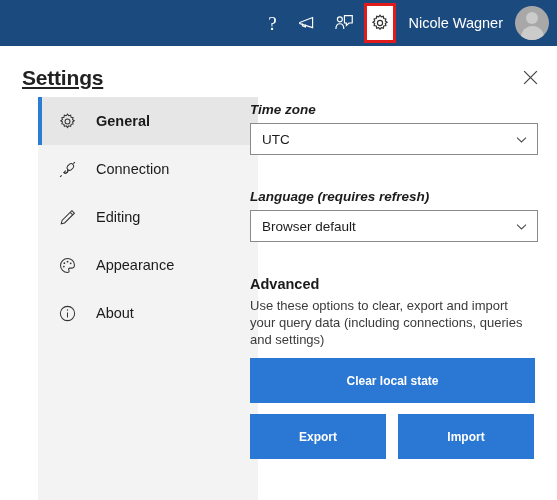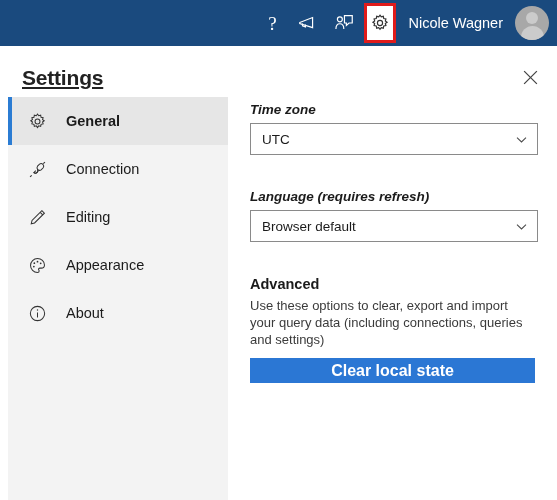--- a/index.html
+++ b/index.html
@@ -108,21 +108,21 @@
     width: 26px; height: 26px;
     display: flex;
     align-items: center;
     justify-content: center;
     color: #444444;
   }
 
   
   .sidebar {
     position: absolute;
-    left: 8px; top: 51px;
+    left: 38px; top: 51px;
     width: 220px;
     height: 403px;
     background: #f3f3f3;
   }
   .side-item {
     position: relative;
     height: 48px;
     display: flex;
     align-items: center;
     padding-left: 20px;
@@ -197,23 +197,23 @@
     color: #3b3b3b;
     line-height: 17px;
     width: 282px;
     margin-bottom: 10px;
   }
   .btn {
     background: #2b77d4;
     color: #ffffff;
     border: none;
     font-family: "Liberation Sans", sans-serif;
-    font-size: 16px;
-    font-weight: bold;
-    height: 25px;
+    font-size: 12px;
+    font-weight: bold;
+    height: 45px;
     cursor: pointer;
     display: flex;
     align-items: center;
     justify-content: center;
     padding: 0;
   }
   .btn-wide { width: 285px; margin-bottom: 11px; }
   .btn-row { display: flex; gap: 12px; }
   .btn-half { width: 136px; }
 </style>
@@ -343,14 +343,18 @@
       <svg class="chev" width="15" height="15" viewBox="0 0 16 16" fill="none" stroke="currentColor" stroke-width="1.1">
         <path d="M3.2 6 L8 10.6 L12.8 6"></path>
       </svg>
     </div>
 
     <div class="section-title">Advanced</div>
     <div class="section-desc">Use these options to clear, export and import your query data (including connections, queries and settings)</div>
 
     <button class="btn btn-wide">Clear local state</button>
 
+    <div class="btn-row">
+      <button class="btn btn-half">Export</button>
+      <button class="btn btn-half">Import</button>
+    </div>
   </div>
 </div>
 
 </body></html>

